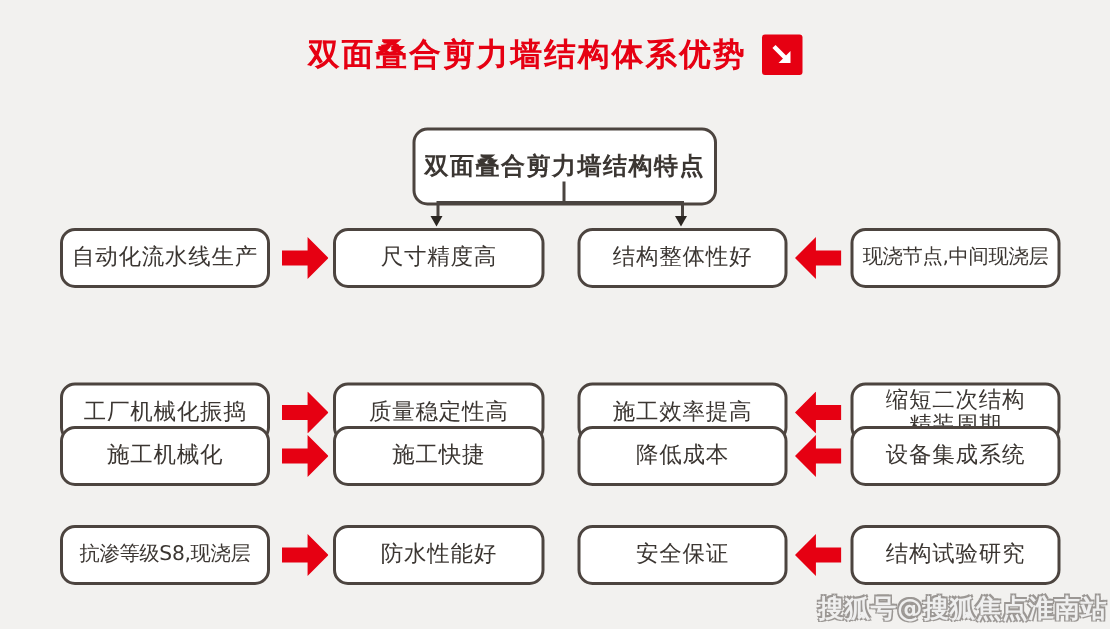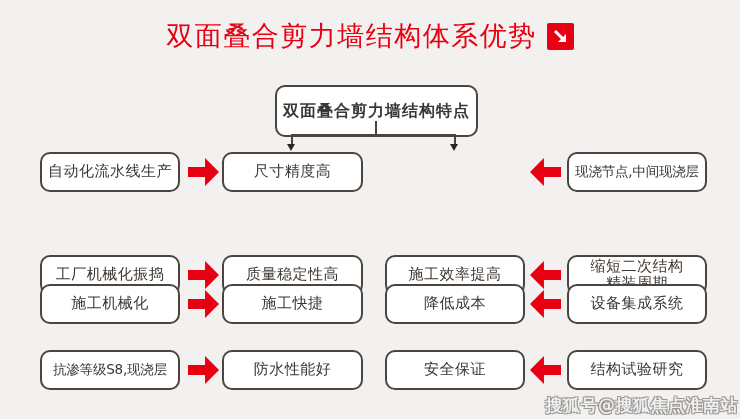--- a/index.html
+++ b/index.html
@@ -15,21 +15,21 @@
     font-family:"DejaVu Sans","Liberation Sans",sans-serif;
     position:relative;
   }
   .stage{position:absolute;inset:0;}
   
   .title-row{
     position:absolute;top:20px;left:0;right:0;height:32px;
     display:flex;justify-content:center;align-items:center;gap:10px;
   }
   .title-text{
-    font-size:27px;font-weight:normal;color:var(--red);letter-spacing:1.5px;line-height:32px;
+    font-size:21px;font-weight:bold;color:var(--red);letter-spacing:1.5px;line-height:32px;
   }
   .title-icon{
     width:27px;height:27px;background:var(--red);border-radius:2px;
     display:flex;align-items:center;justify-content:center;flex:0 0 auto;
   }
   
   .nbox{
     position:absolute;height:40px;box-sizing:border-box;
     background:#fff;border:2px solid var(--border);border-radius:10px;
     display:flex;align-items:center;justify-content:center;text-align:center;
@@ -103,20 +103,21 @@
   <div class="hline hbar"></div>
   <div class="vline stub-l"></div>
   <div class="vline stub-r"></div>
   <div class="dhead dhead-l"></div>
   <div class="dhead dhead-r"></div>
 
   <div class="row" style="top:152px;">
     <div class="nbox c1">自动化流水线生产</div>
     <div class="flow-arrow flow-right"></div>
     <div class="nbox c2">尺寸精度高</div>
+    <div class="nbox c3">结构整体性好</div>
     <div class="flow-arrow flow-left"></div>
     <div class="nbox c4 tight">现浇节点,中间现浇层</div>
   </div>
 
   <div class="row" style="top:218px;margin-top:37px;">
     <div class="nbox c1">工厂机械化振捣</div>
     <div class="flow-arrow flow-right"></div>
     <div class="nbox c2">质量稳定性高</div>
     <div class="nbox c3">施工效率提高</div>
     <div class="flow-arrow flow-left"></div>

